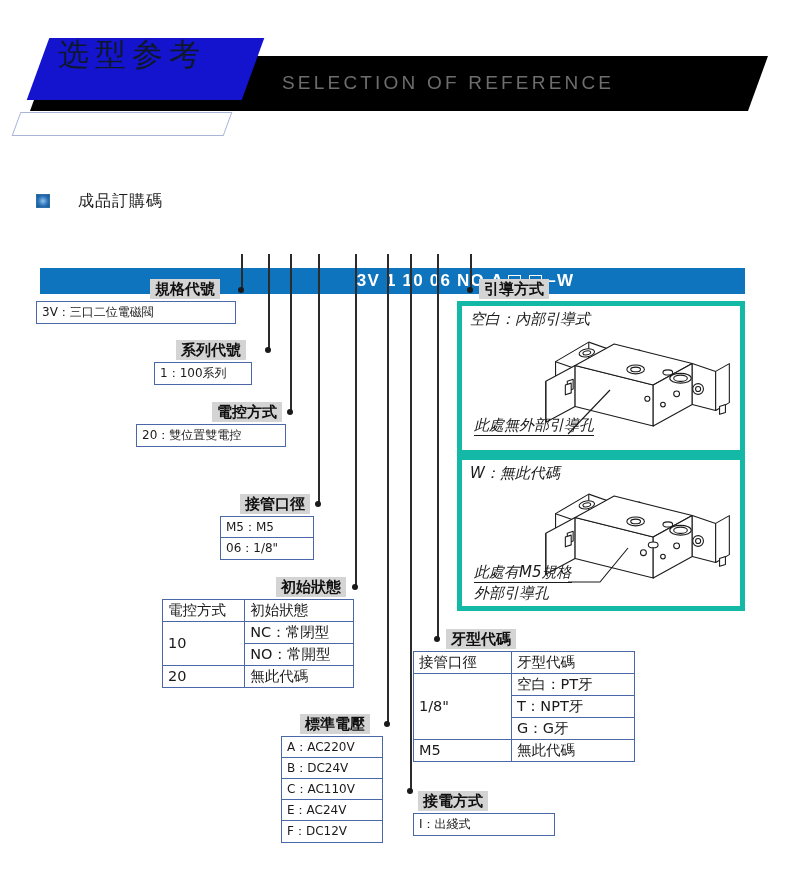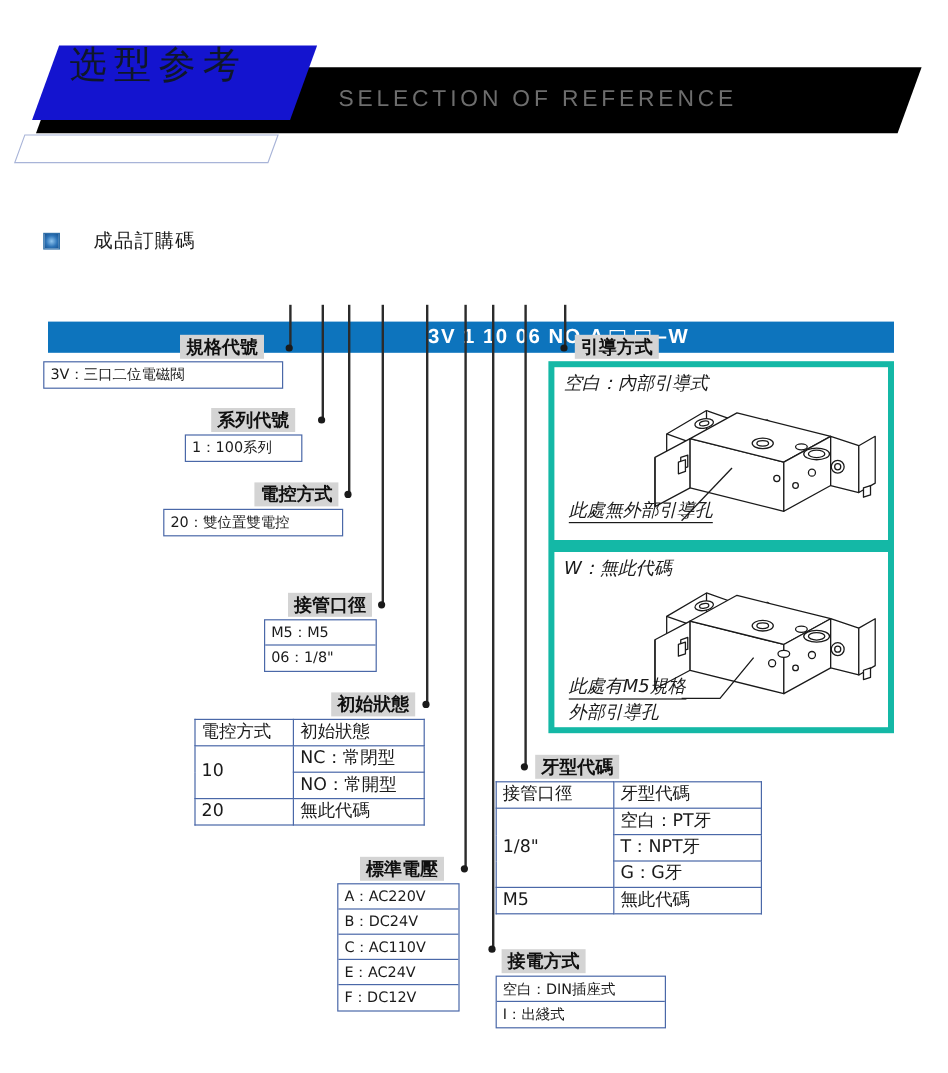--- a/index.html
+++ b/index.html
@@ -253,21 +253,20 @@
 <div class="vbox" style="left:281px;top:736px;width:102px;">
   <div class="vrow">A：AC220V</div>
   <div class="vrow">B：DC24V</div>
   <div class="vrow">C：AC110V</div>
   <div class="vrow">E：AC24V</div>
   <div class="vrow">F：DC12V</div>
 </div>
 
 <div class="chip" style="left:418px;top:791px;">接電方式</div>
 <div class="vbox" style="left:413px;top:813px;width:142px;">
-  <div class="vrow">空白：DIN插座式</div>
   <div class="vrow">I：出綫式</div>
 </div>
 
 <div class="chip" style="left:446px;top:629px;">牙型代碼</div>
 <table class="gtable" style="left:413px;top:651px;width:222px;">
   <tbody>
       <tr>
     <td style="width:98px;">接管口徑</td>
     <td>牙型代碼</td>
   </tr>

